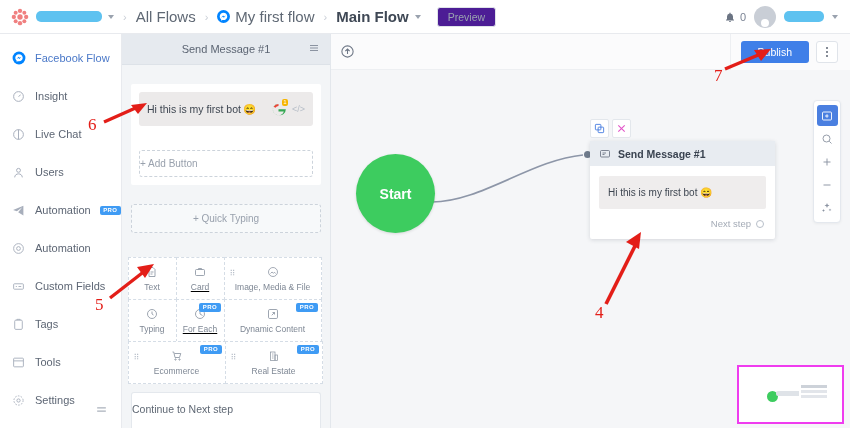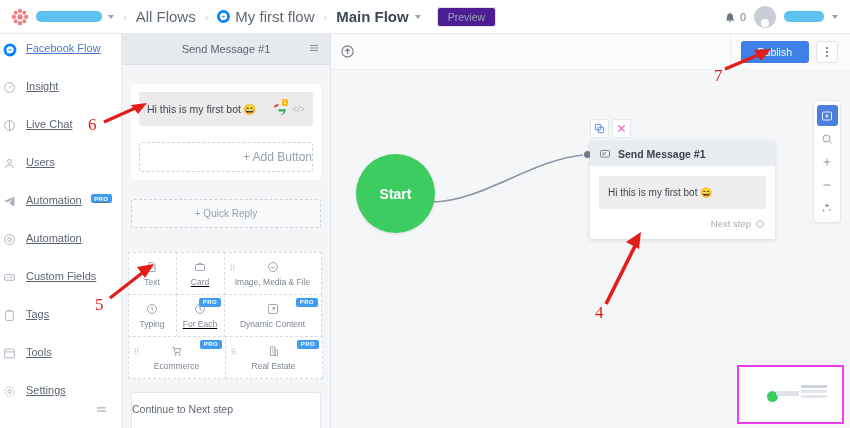--- a/index.html
+++ b/index.html
@@ -39,23 +39,23 @@
   .avatar { width:22px;height:22px;border-radius:50%;background:#c9ced6;display:flex;align-items:flex-end;justify-content:center;overflow:hidden; }
   .avatar-head { width:8px;height:8px;border-radius:50%;background:#fff;margin-bottom:1px; position:relative;}
   .avatar-head:after{content:"";position:absolute;width:15px;height:8px;border-radius:7px 7px 0 0;background:#fff;left:-3.5px;top:9px;}
 
   
   .sidebar {
     position:absolute; left:0; top:34px; width:122px; height:394px;
     background:#fff; border-right:1px solid #e8eaee; z-index:20;
   }
   .side-item {
-    display:flex; align-items:flex-start; gap:9px;
-    height:32px; padding-left:2px; cursor:pointer;
-    font-size:11px; color:#5d6674; margin-top:6px;text-decoration:underline;
+    display:flex; align-items:center; gap:9px;
+    height:32px; padding-left:11px; cursor:pointer;
+    font-size:11px; color:#5d6674; margin-top:6px;
   }
   .side-item:first-child{ margin-top:8px; }
   .side-item.active { color:#4a78c8; font-weight:normal; }
   .side-ico { width:15px;height:15px;flex:0 0 15px;display:flex;align-items:center;justify-content:center;color:#a7aebb; }
   .side-item.active .side-ico { color:#0084ff; }
   .pro-pill {
     background:#3f9bf4; color:#fff; font-size:6px; font-weight:bold;
     padding:1.5px 3.5px; border-radius:2px; letter-spacing:.4px; line-height:1;
   }
   .sb-collapse { position:absolute; right:13px; bottom:8px; color:#aab1bc; }
@@ -79,22 +79,22 @@
     position:relative; min-height:34px;
   }
   .bubble-tools { margin-left:auto; display:flex; align-items:center; gap:6px; }
   .g-badge { position:relative; width:15px;height:15px; }
   .g-badge .num {
     position:absolute; right:-2px; top:-3px; background:#f7b500; color:#fff;
     font-size:6px; border-radius:2px; padding:0 1.5px; line-height:1.3;
   }
   .code-ico { font-size:9px; color:#b6bdc7; }
   .dashed-btn {
-    margin:16px 0 0 0; border:1px dashed #ccd3db; border-radius:3px;
-    text-align:right; font-size:12px; color:#99a1ad; padding:7px 0; cursor:pointer;
+    margin:24px 0 0 0; border:1px dashed #ccd3db; border-radius:3px;
+    text-align:left; font-size:10px; color:#99a1ad; padding:7px 0; cursor:pointer;
     background:#fff;
   }
   .quickreply {
     margin:19px 9px 0 9px; border:1px dashed #ccd3db; border-radius:3px;
     text-align:center; font-size:10px; color:#99a1ad; padding:8px 0; cursor:pointer; background:#f7f9fa;
   }
   .palette { margin:24px 6px 0 6px; display:flex; flex-wrap:wrap; }
   .pal-cell {
     border:1px dashed #d5dde6; background:#fff;
     height:43px; display:flex; flex-direction:column; align-items:center; justify-content:center;
@@ -384,21 +384,21 @@
                 <path fill="#ea4335" d="M12 3a9 9 0 0 0-7.8 4.5l3 1.7A5.5 5.5 0 0 1 12 6.5z"></path>
               </svg>
             <span class="num">1</span>
           </span>
           <span class="code-ico">&lt;/&gt;</span>
         </span>
       </div>
       <div class="dashed-btn">+ Add Button</div>
     </div>
 
-    <div class="quickreply">+ Quick Reply</div>
+    <div class="quickreply">+ Quick Typing</div>
 
     <div class="palette">
 
       <div class="pal-cell w1">
         <span class="pal-ico">
           <svg width="12" height="12" viewBox="0 0 24 24" fill="none" stroke="#8d96a3" stroke-width="1.7">
               <path d="M6 3h8l4 4v14H6z"></path>
               <path d="M9 12h6M9 16h4"></path>
             </svg>
         </span>

